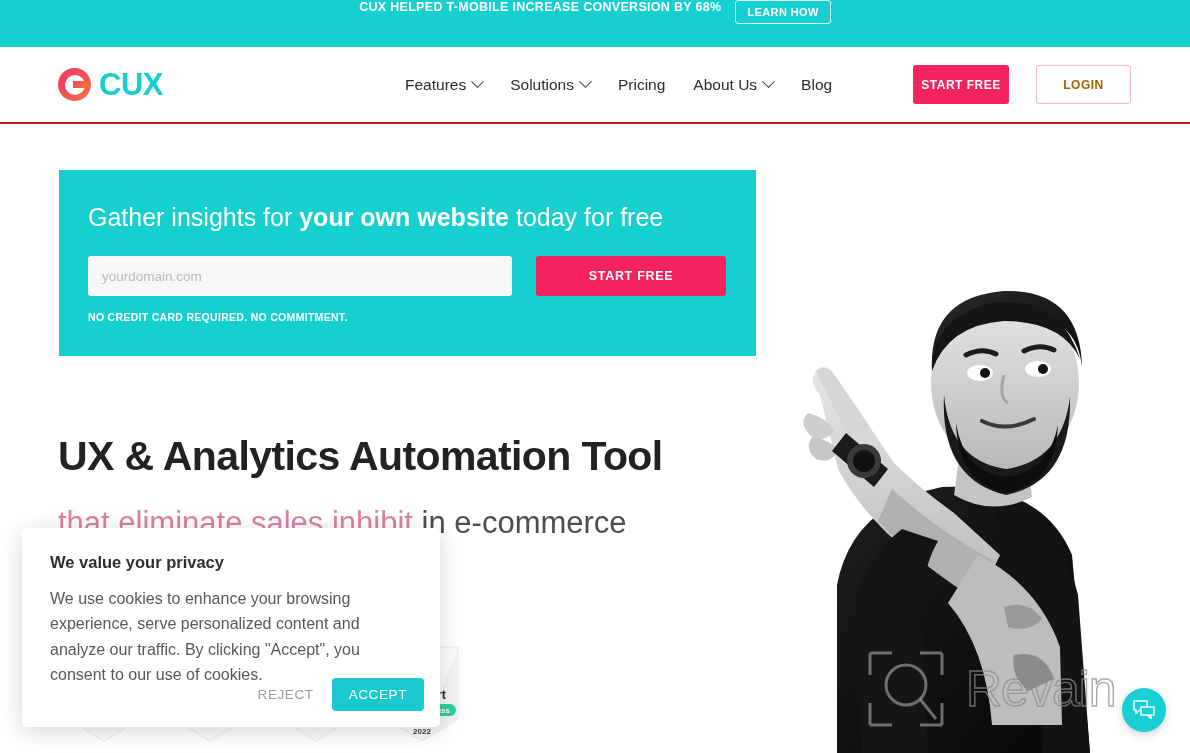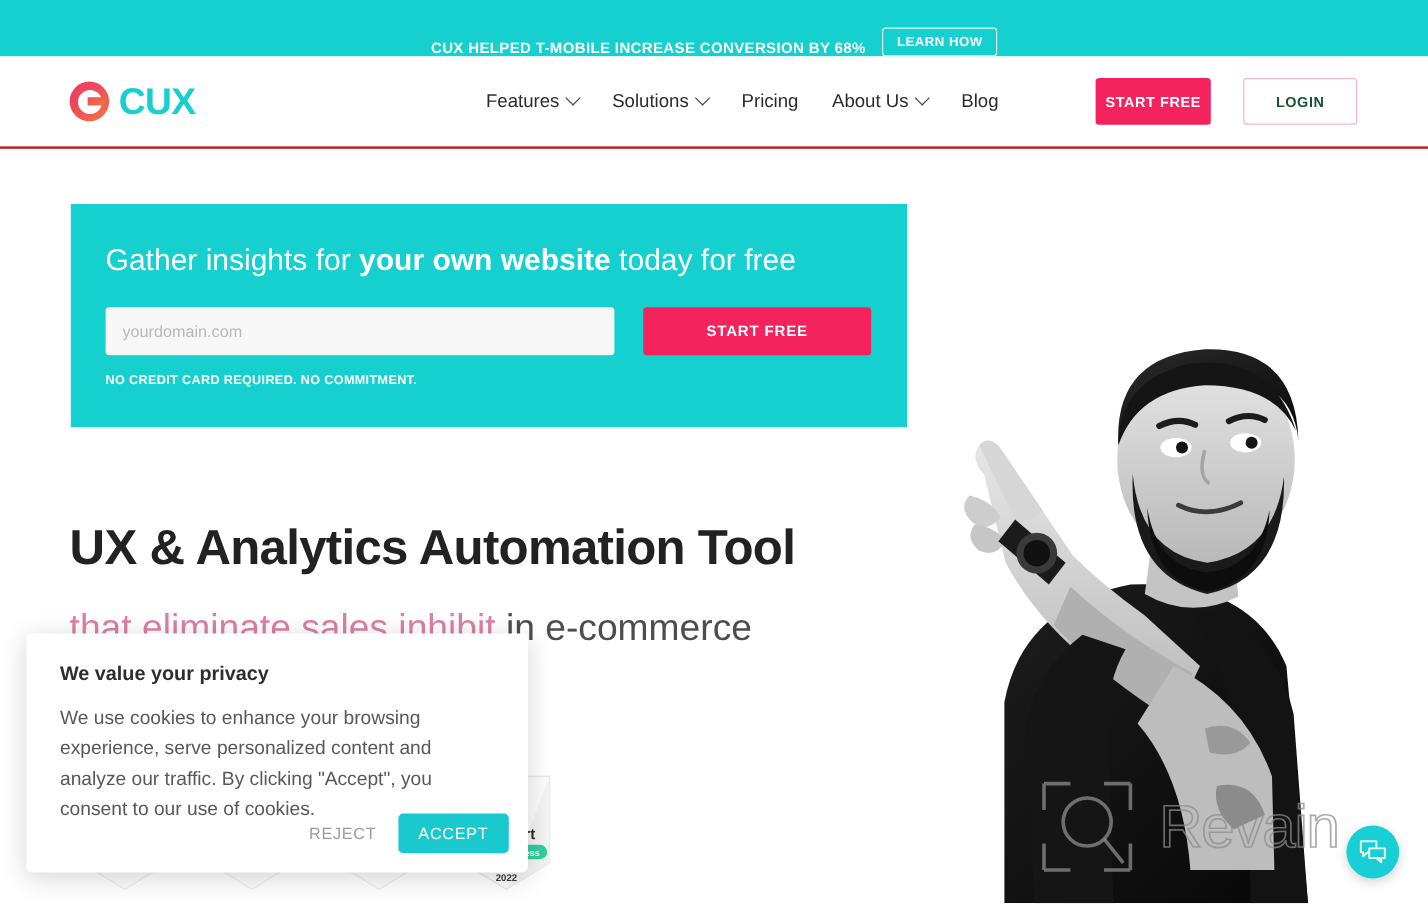--- a/index.html
+++ b/index.html
@@ -21,21 +21,21 @@
   }
 
   
   .promo-bar {
     position: absolute;
     top: 0; left: 0;
     width: 1190px;
     height: 47px;
     background: #16cfcf;
     display: flex;
-    align-items: flex-end;
+    align-items: flex-start;
     justify-content: center;
     gap: 14px;
   }
   .promo-text {
     color: #ffffff;
     font-size: 12.5px;
     font-weight: 700;
     letter-spacing: 0.3px;
     text-transform: uppercase;
     white-space: nowrap;
@@ -145,21 +145,21 @@
     letter-spacing: 0.5px;
     text-transform: uppercase;
     cursor: pointer;
     font-family: inherit;
   }
   .btn-login {
     position: absolute;
     left: 1036px;
     width: 95px; height: 39px;
     background: #fff;
-    color: #14532d;
+    color: #a16207;
     border: 1px solid #f3b7c8;
     border-radius: 3px;
     font-size: 12px;
     font-weight: 700;
     letter-spacing: 0.5px;
     text-transform: uppercase;
     cursor: pointer;
     font-family: inherit;
   }
 

